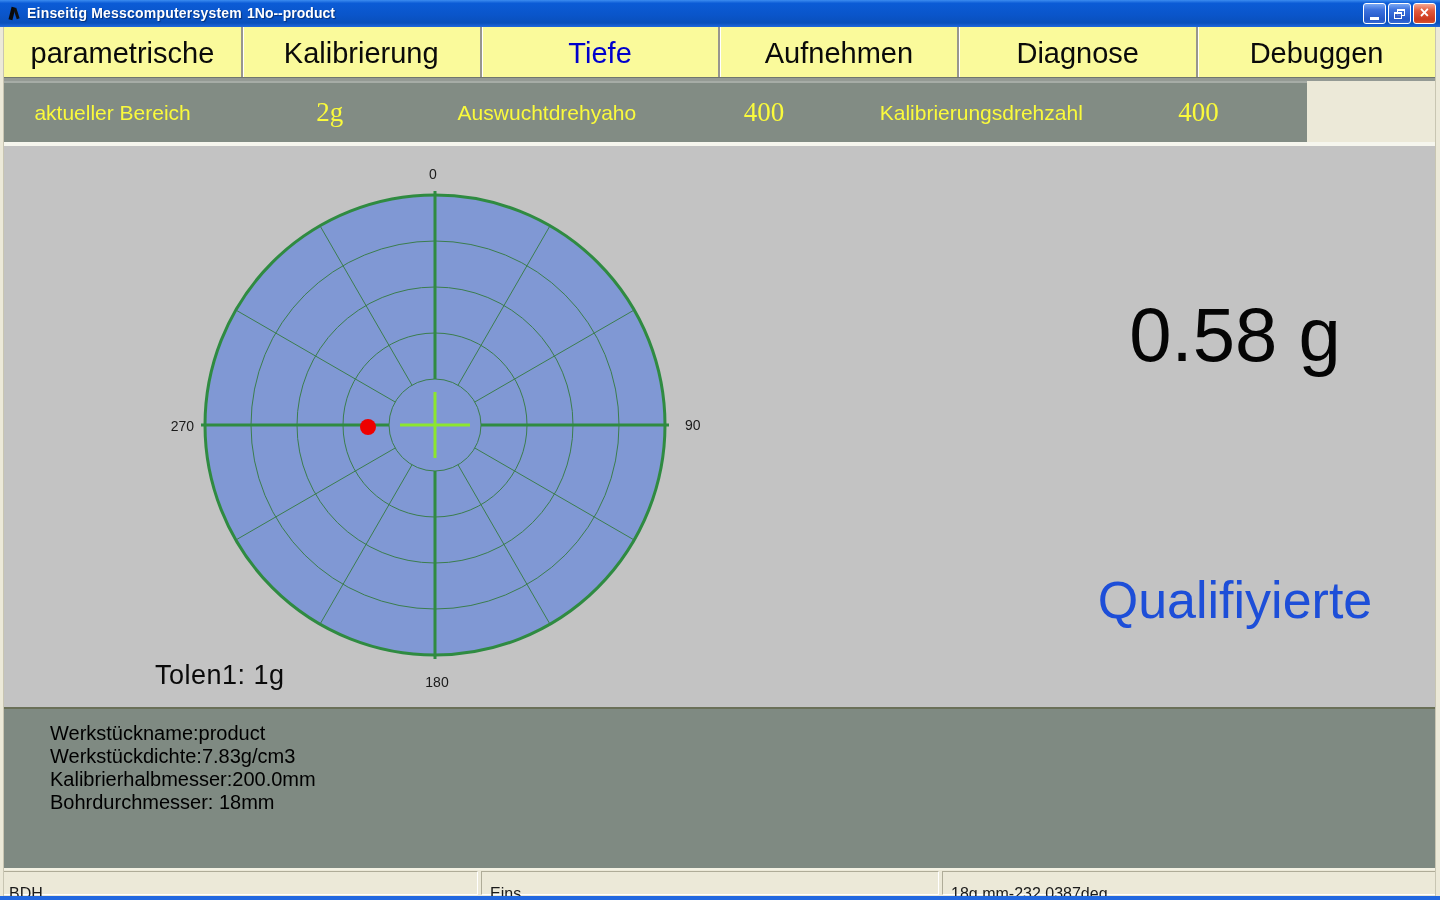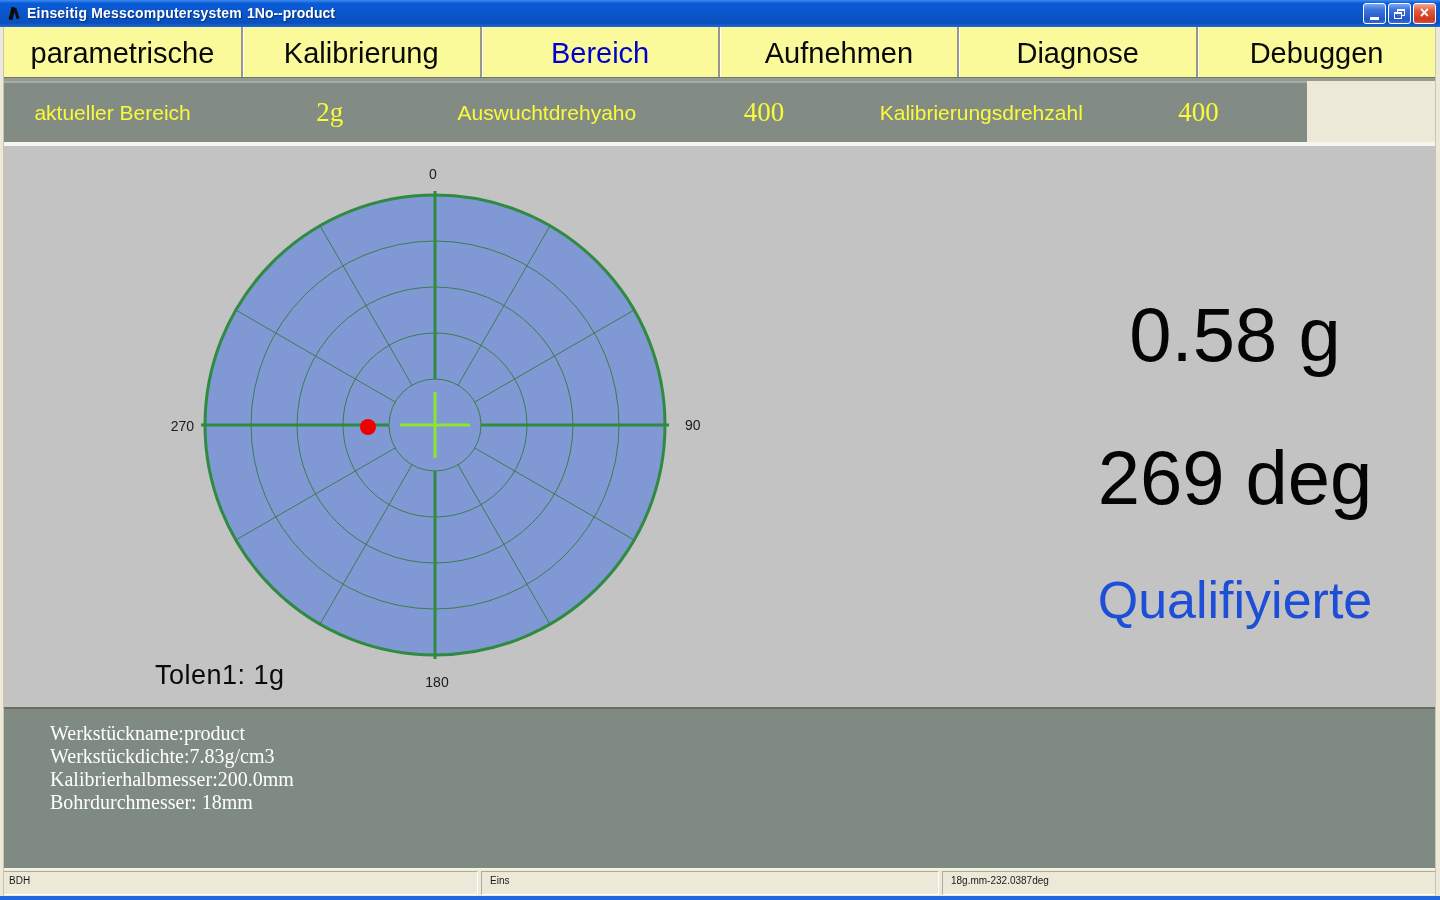--- a/index.html
+++ b/index.html
@@ -65,28 +65,28 @@
 
   .readout-amount { position:absolute; left:1026px; top:145px; width:410px; text-align:center; font-size:76px; color:#050505; }
   .readout-angle  { position:absolute; left:1026px; top:288px; width:410px; text-align:center; font-size:76px; color:#050505; }
   .readout-status { position:absolute; left:1026px; top:424px; width:410px; text-align:center; font-size:52px; color:#1d4ed8; }
 
   
   .bottompanel {
     position:absolute; top:707px; left:4px; width:1431px; height:161px;
     background:#7F8A82; border-top:2px solid #6A7058;
   }
-  .workpiece-lines { padding:13px 0 0 46px; font-family:Liberation Serif, serif; font-size:20px; line-height:23px; color:#ffffff; }
+  .workpiece-lines { padding:13px 0 0 46px; font-family:Liberation Sans, sans-serif; font-size:20px; line-height:23px; color:#000000; }
 
   
   .statusline { position:absolute; top:868px; left:0; width:1440px; height:2px; background:#F4F2E4; }
   .statusbar { position:absolute; top:870px; left:0; width:1440px; height:26px; background:#ECE9D8; display:flex; gap:3px; padding:1px 3px 1px 0; }
   .status-panel {
     background:#ECE9D8; border:1px solid; border-color:#AFAC98 #FFFFFF #FFFFFF #AFAC98;
-    font-size:10px; color:#1a1a1a; padding:3px 0 0 8px;
+    font-size:16px; color:#1a1a1a; padding:13px 0 0 8px;
   }
   .status-panel.p1 { width:478px; }
   .status-panel.p2 { width:458px; }
   .status-panel.p3 { flex:1; }
 </style>
 </head>
 <body>
 
 <div class="window">
 
@@ -109,21 +109,21 @@
         </span>
       <span class="winbtn red">
           <span class="glyph-close">×</span>
         </span>
     </span>
   </div>
 
   <div class="tabbar">
     <div class="tab">parametrische</div>
     <div class="tab">Kalibrierung</div>
-    <div class="tab active">Bereich</div>
+    <div class="tab active">Tiefe</div>
     <div class="tab">Aufnehmen</div>
     <div class="tab">Diagnose</div>
     <div class="tab">Debuggen</div>
   </div>
   <div class="tabstrip-bottom"></div>
 
   <div class="infobar">
     <div class="info-cell info-label">aktueller Bereich</div>
     <div class="info-cell info-value">2g</div>
     <div class="info-cell info-label">Auswuchtdrehyaho</div>
@@ -175,21 +175,20 @@
         <line x1="250" y1="270" x2="320" y2="270"></line>
         <line x1="285" y1="237" x2="285" y2="303"></line>
       </g>
 
       <circle cx="218" cy="272" r="8" fill="#EE0000"></circle>
     </svg>
 
     <div class="tolerance-label">Tolen1: 1g</div>
 
     <div class="readout-amount">0.58 g</div>
-    <div class="readout-angle">269 deg</div>
     <div class="readout-status">Qualifiyierte</div>
   </div>
 
   <div class="bottompanel">
     <div class="workpiece-lines">
       <div>Werkstückname:product</div>
       <div>Werkstückdichte:7.83g/cm3</div>
       <div>Kalibrierhalbmesser:200.0mm</div>
       <div>Bohrdurchmesser: 18mm</div>
     </div>

